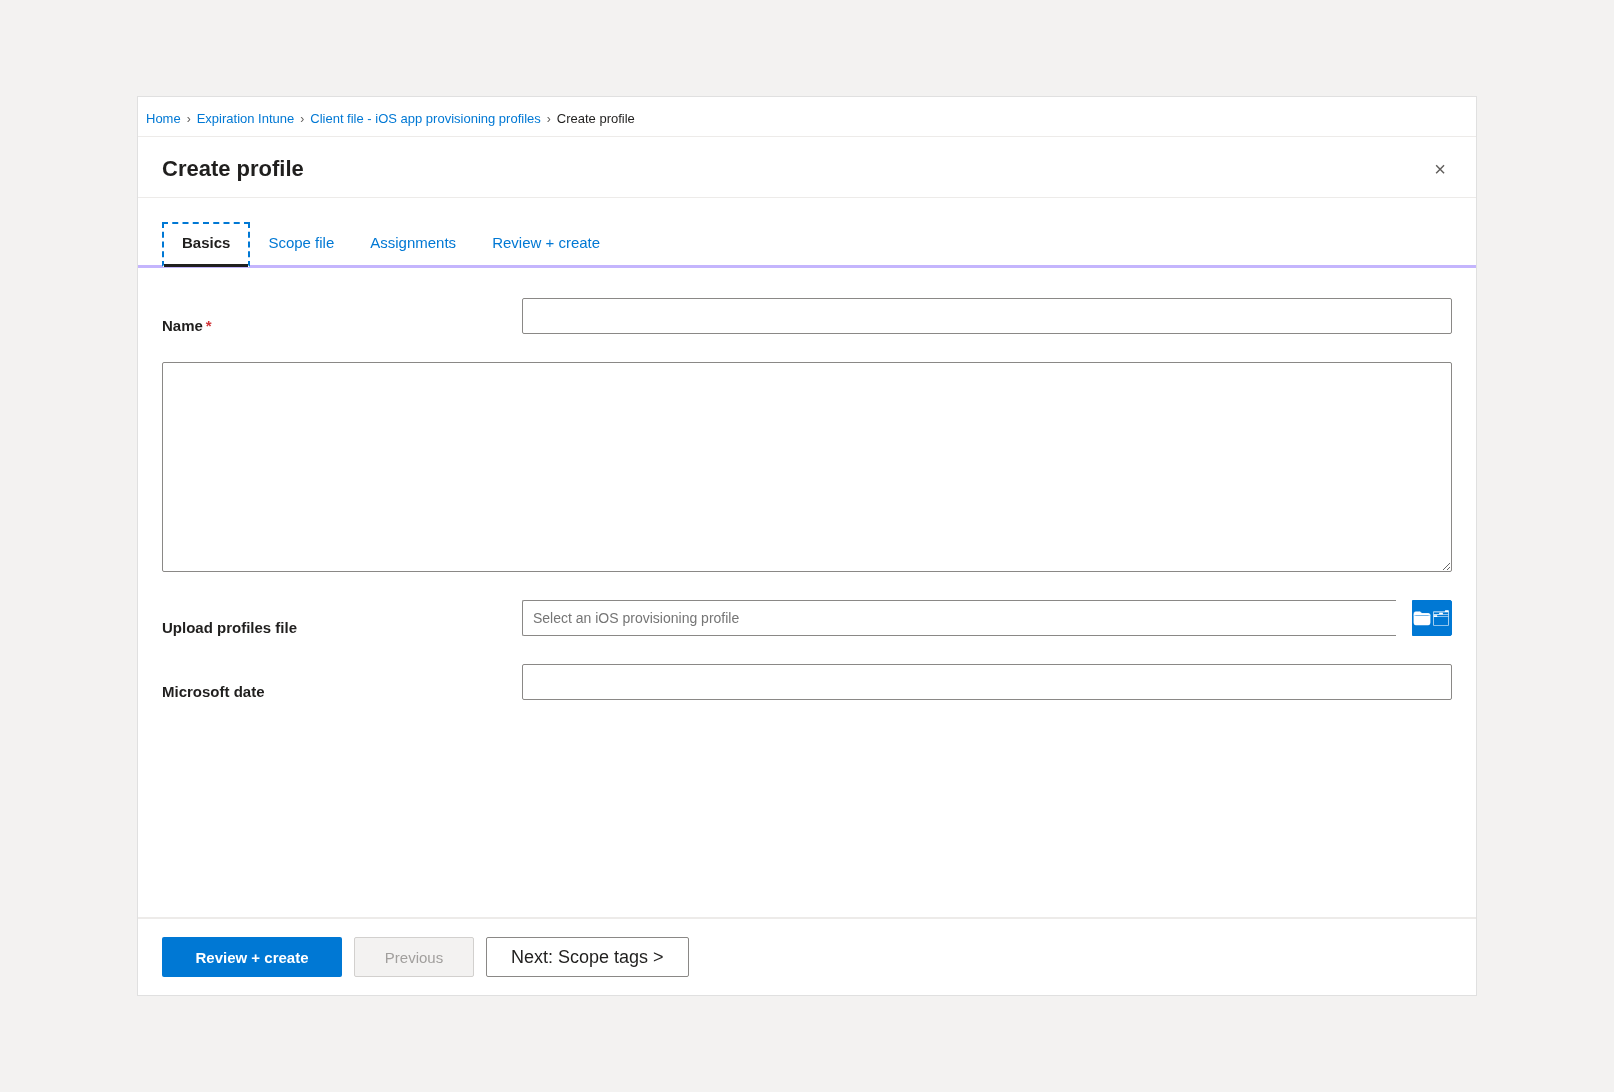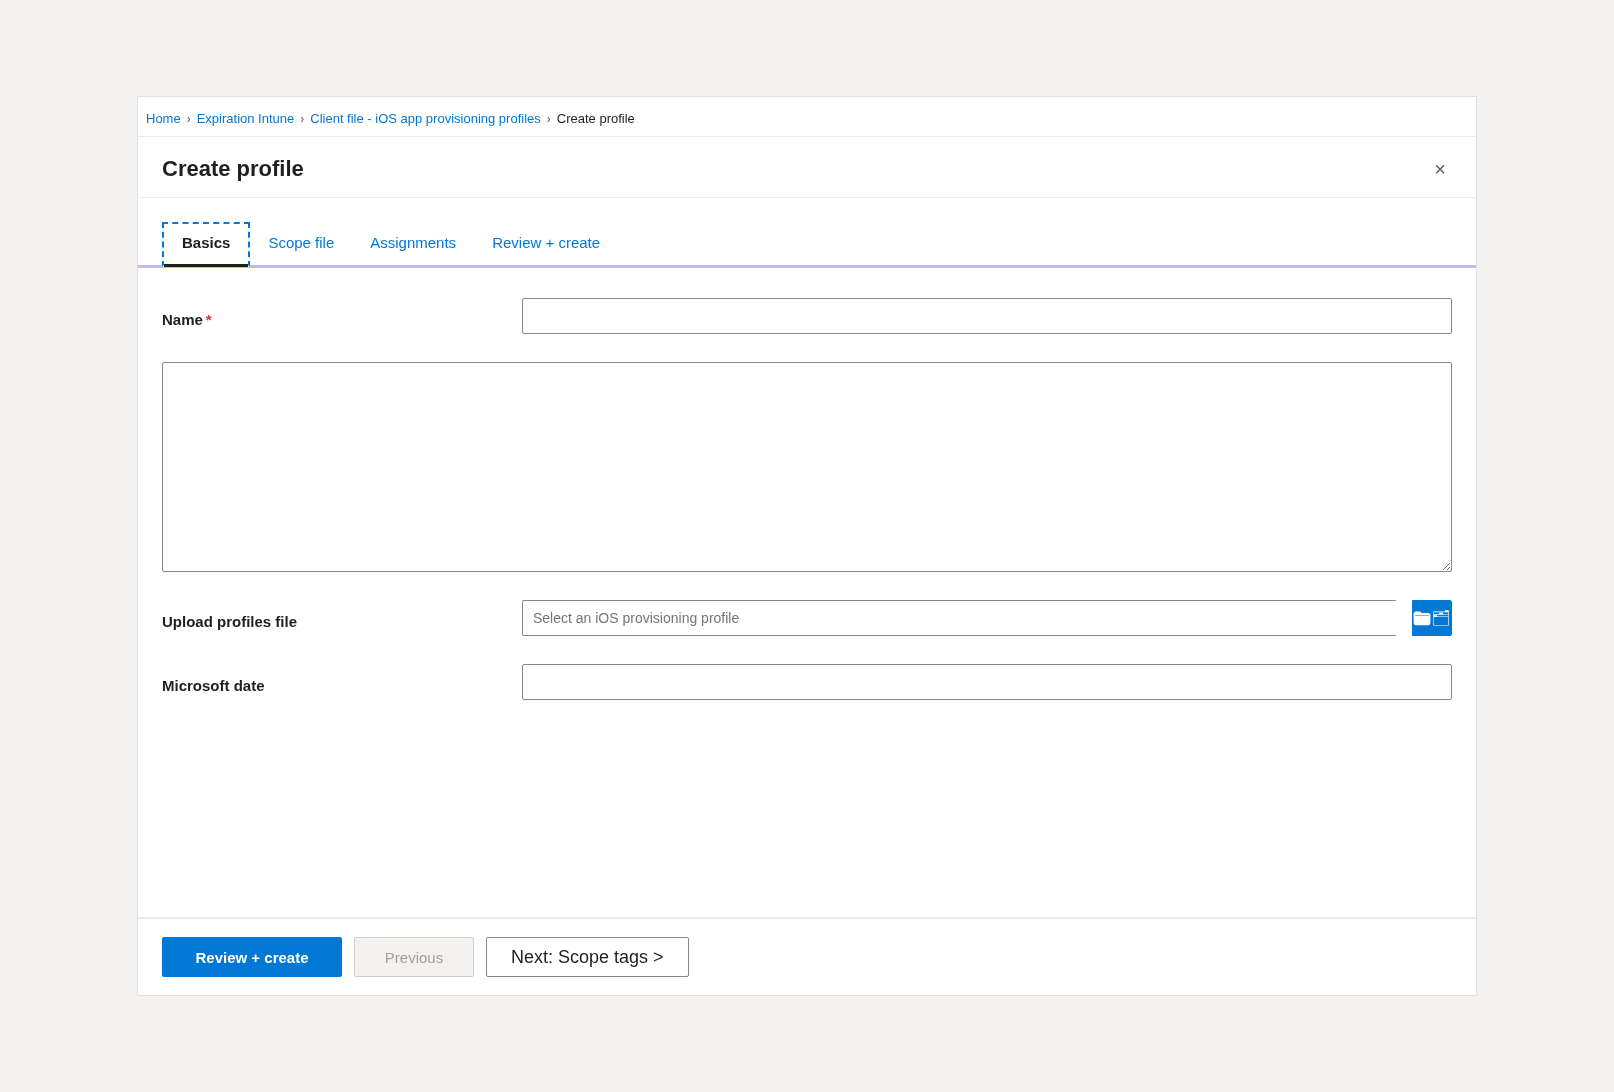--- a/index.html
+++ b/index.html
@@ -96,21 +96,21 @@
       height: 3px;
       background: #201f1e;
     }
     .form-area {
       flex: 1;
       padding: 30px 24px 24px 24px;
       overflow-y: auto;
     }
     .form-row {
       display: flex;
-      align-items: center;
+      align-items: flex-end;
       margin-bottom: 28px;
     }
     .form-label {
       width: 360px;
       flex-shrink: 0;
       font-size: 15px;
       font-weight: 600;
       color: #201f1e;
       padding-top: 6px;
     }

